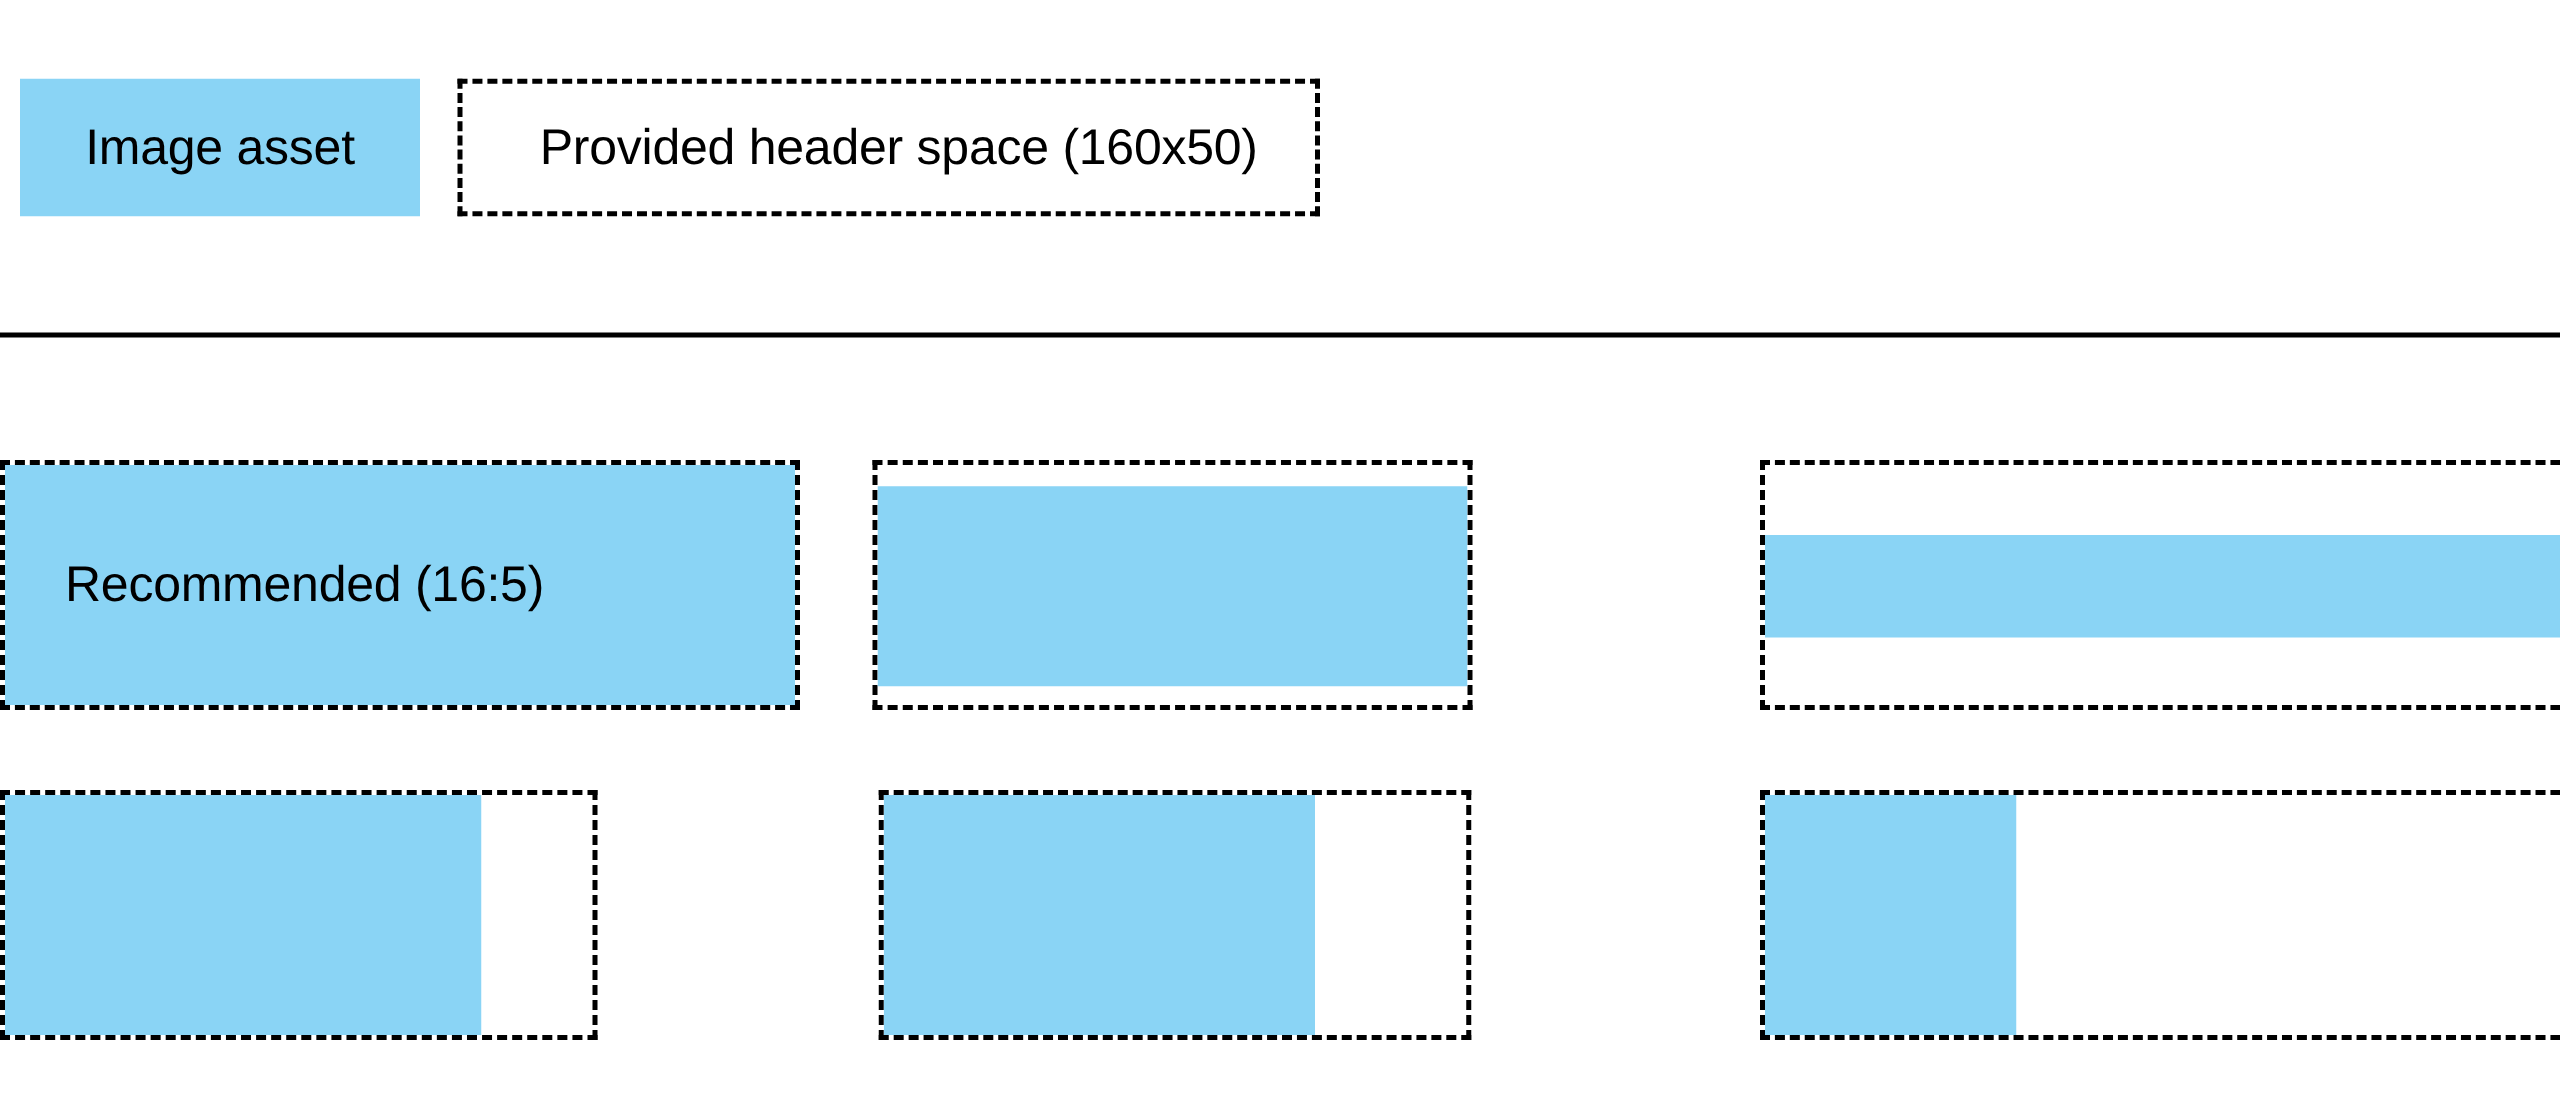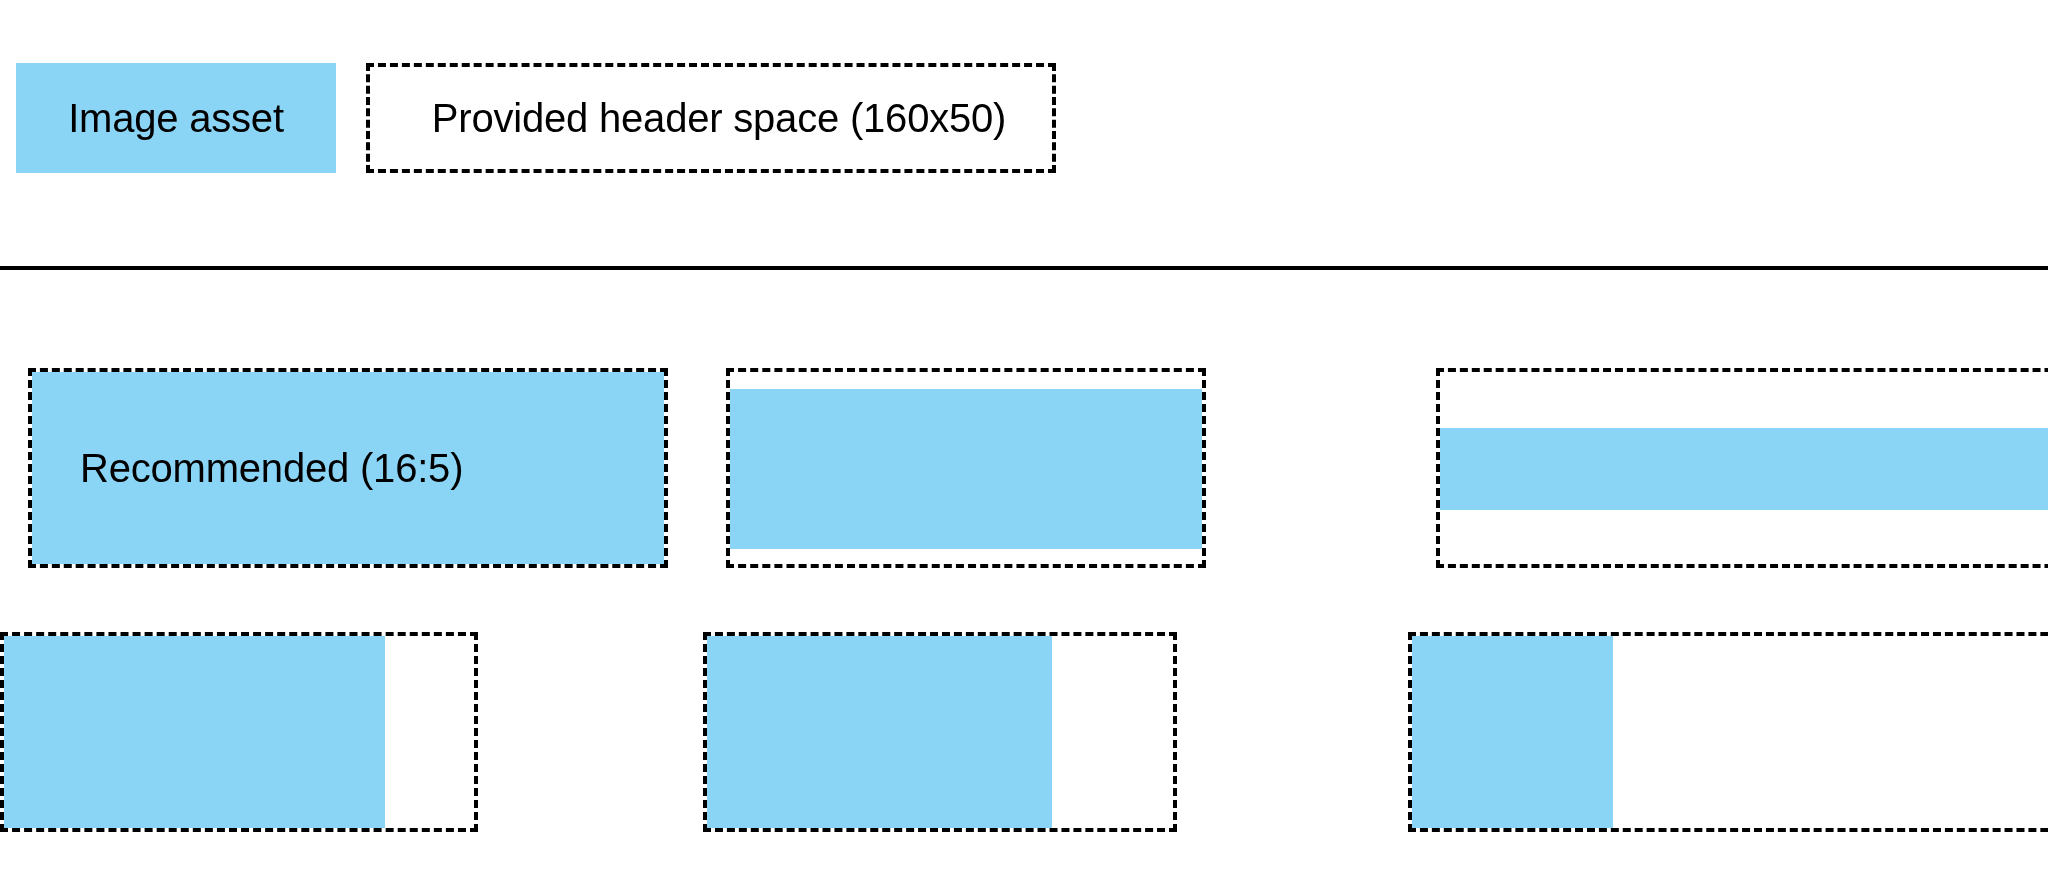--- a/index.html
+++ b/index.html
@@ -114,21 +114,21 @@
     transform: translateY(-50%);
     font-size: 40px;
     line-height: 1;
     letter-spacing: -0.2px;
     color: #000000;
     white-space: nowrap;
     z-index: 3;
   }
 
   
-  .r2 { top: 368px; height: 200px; margin-left: 28px; }
+  .r2 { top: 368px; height: 200px; }
   .r2.c1 { left: 0px;    width: 640px; }
   .r2.c2 { left: 698px;  width: 480px; }
   .r2.c3 { left: 1408px; width: 700px; }
 
   
   .r3 { top: 632px; height: 200px; }
   .r3.c1 { left: 0px;    width: 478px; }
   .r3.c2 { left: 703px;  width: 474px; }
   .r3.c3 { left: 1408px; width: 700px; }
 </style>

